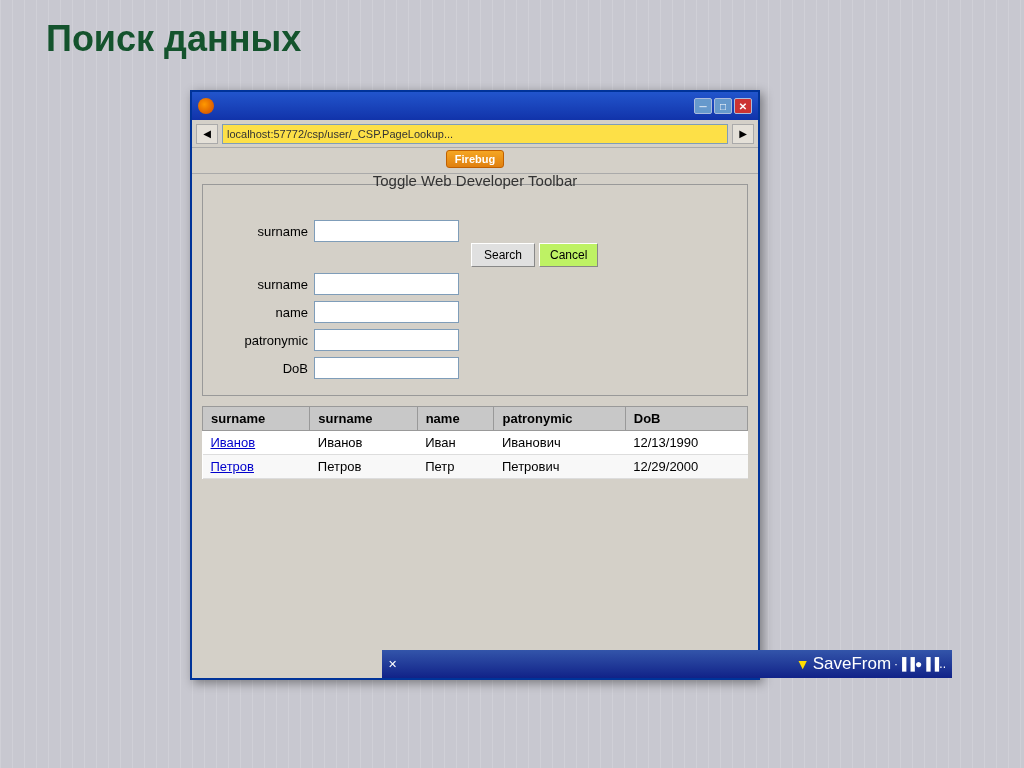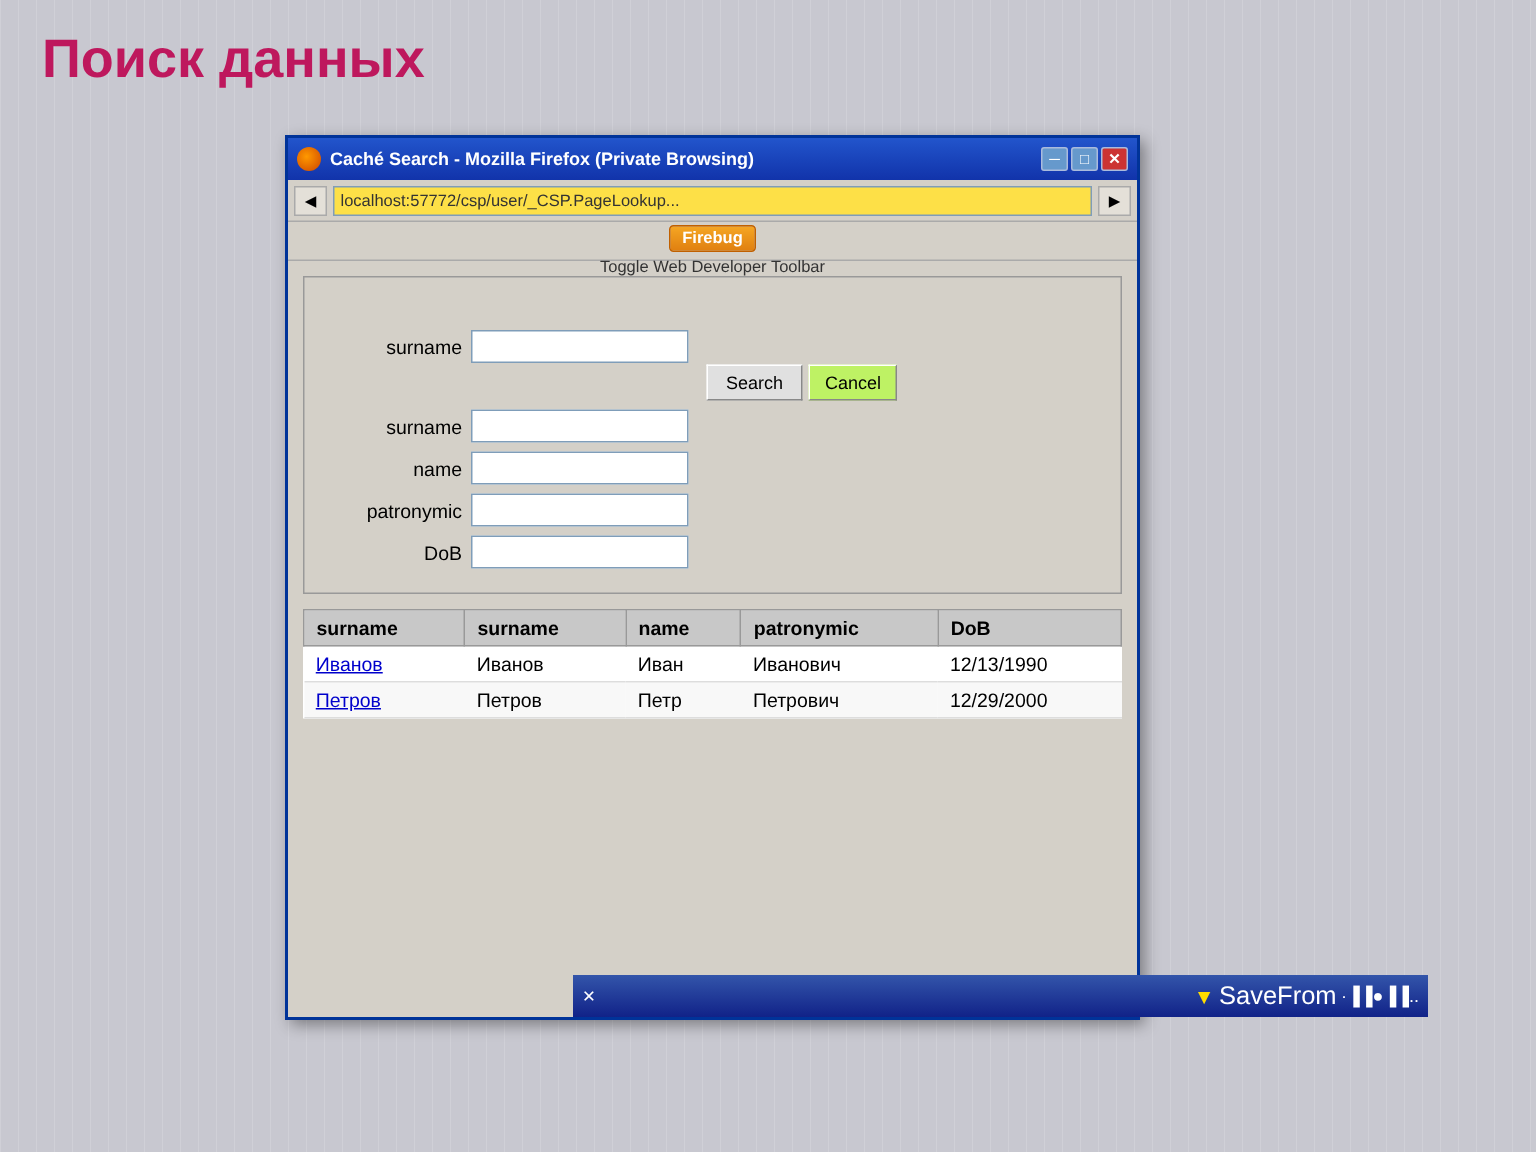--- a/index.html
+++ b/index.html
@@ -16,24 +16,24 @@
       font-family: Arial, sans-serif;
       width: 1024px;
       height: 768px;
       overflow: hidden;
       position: relative;
     }
 
     .page-title {
       position: absolute;
       top: 18px;
-      left: 28px;
+      left: 46px;
       font-size: 36px;
       font-weight: bold;
-      color: #be185d;
+      color: #14532d;
       font-family: Arial, sans-serif;
     }
 
     
     .browser-window {
       position: absolute;
       top: 90px;
       left: 190px;
       width: 570px;
       height: 590px;
@@ -149,21 +149,21 @@
       border-radius: 3px;
       padding: 2px 8px;
       font-size: 11px;
       font-weight: bold;
       color: white;
       cursor: pointer;
       height: 20px;
     }
 
     .toolbar-label {
-      font-size: 11px;
+      font-size: 15px;
       color: #333;
     }
 
     
     .page-content {
       background: #d4d0c8;
       padding: 10px;
       height: calc(100% - 82px);
       overflow: auto;
     }
@@ -296,21 +296,20 @@
 </head>
 <body>
 
 <h1 class="page-title">Поиск данных</h1>
 
 <div class="browser-window">
 
   <div class="title-bar">
     <div class="title-bar-left">
       <div class="firefox-icon"></div>
-      <span class="title-text">Caché Search - Mozilla Firefox (Private Browsing)</span>
     </div>
     <div class="window-controls">
       <div class="win-btn">─</div>
       <div class="win-btn">□</div>
       <div class="win-btn close">✕</div>
     </div>
   </div>
 
   <div class="address-bar">
     <div class="nav-btn">◀</div>

